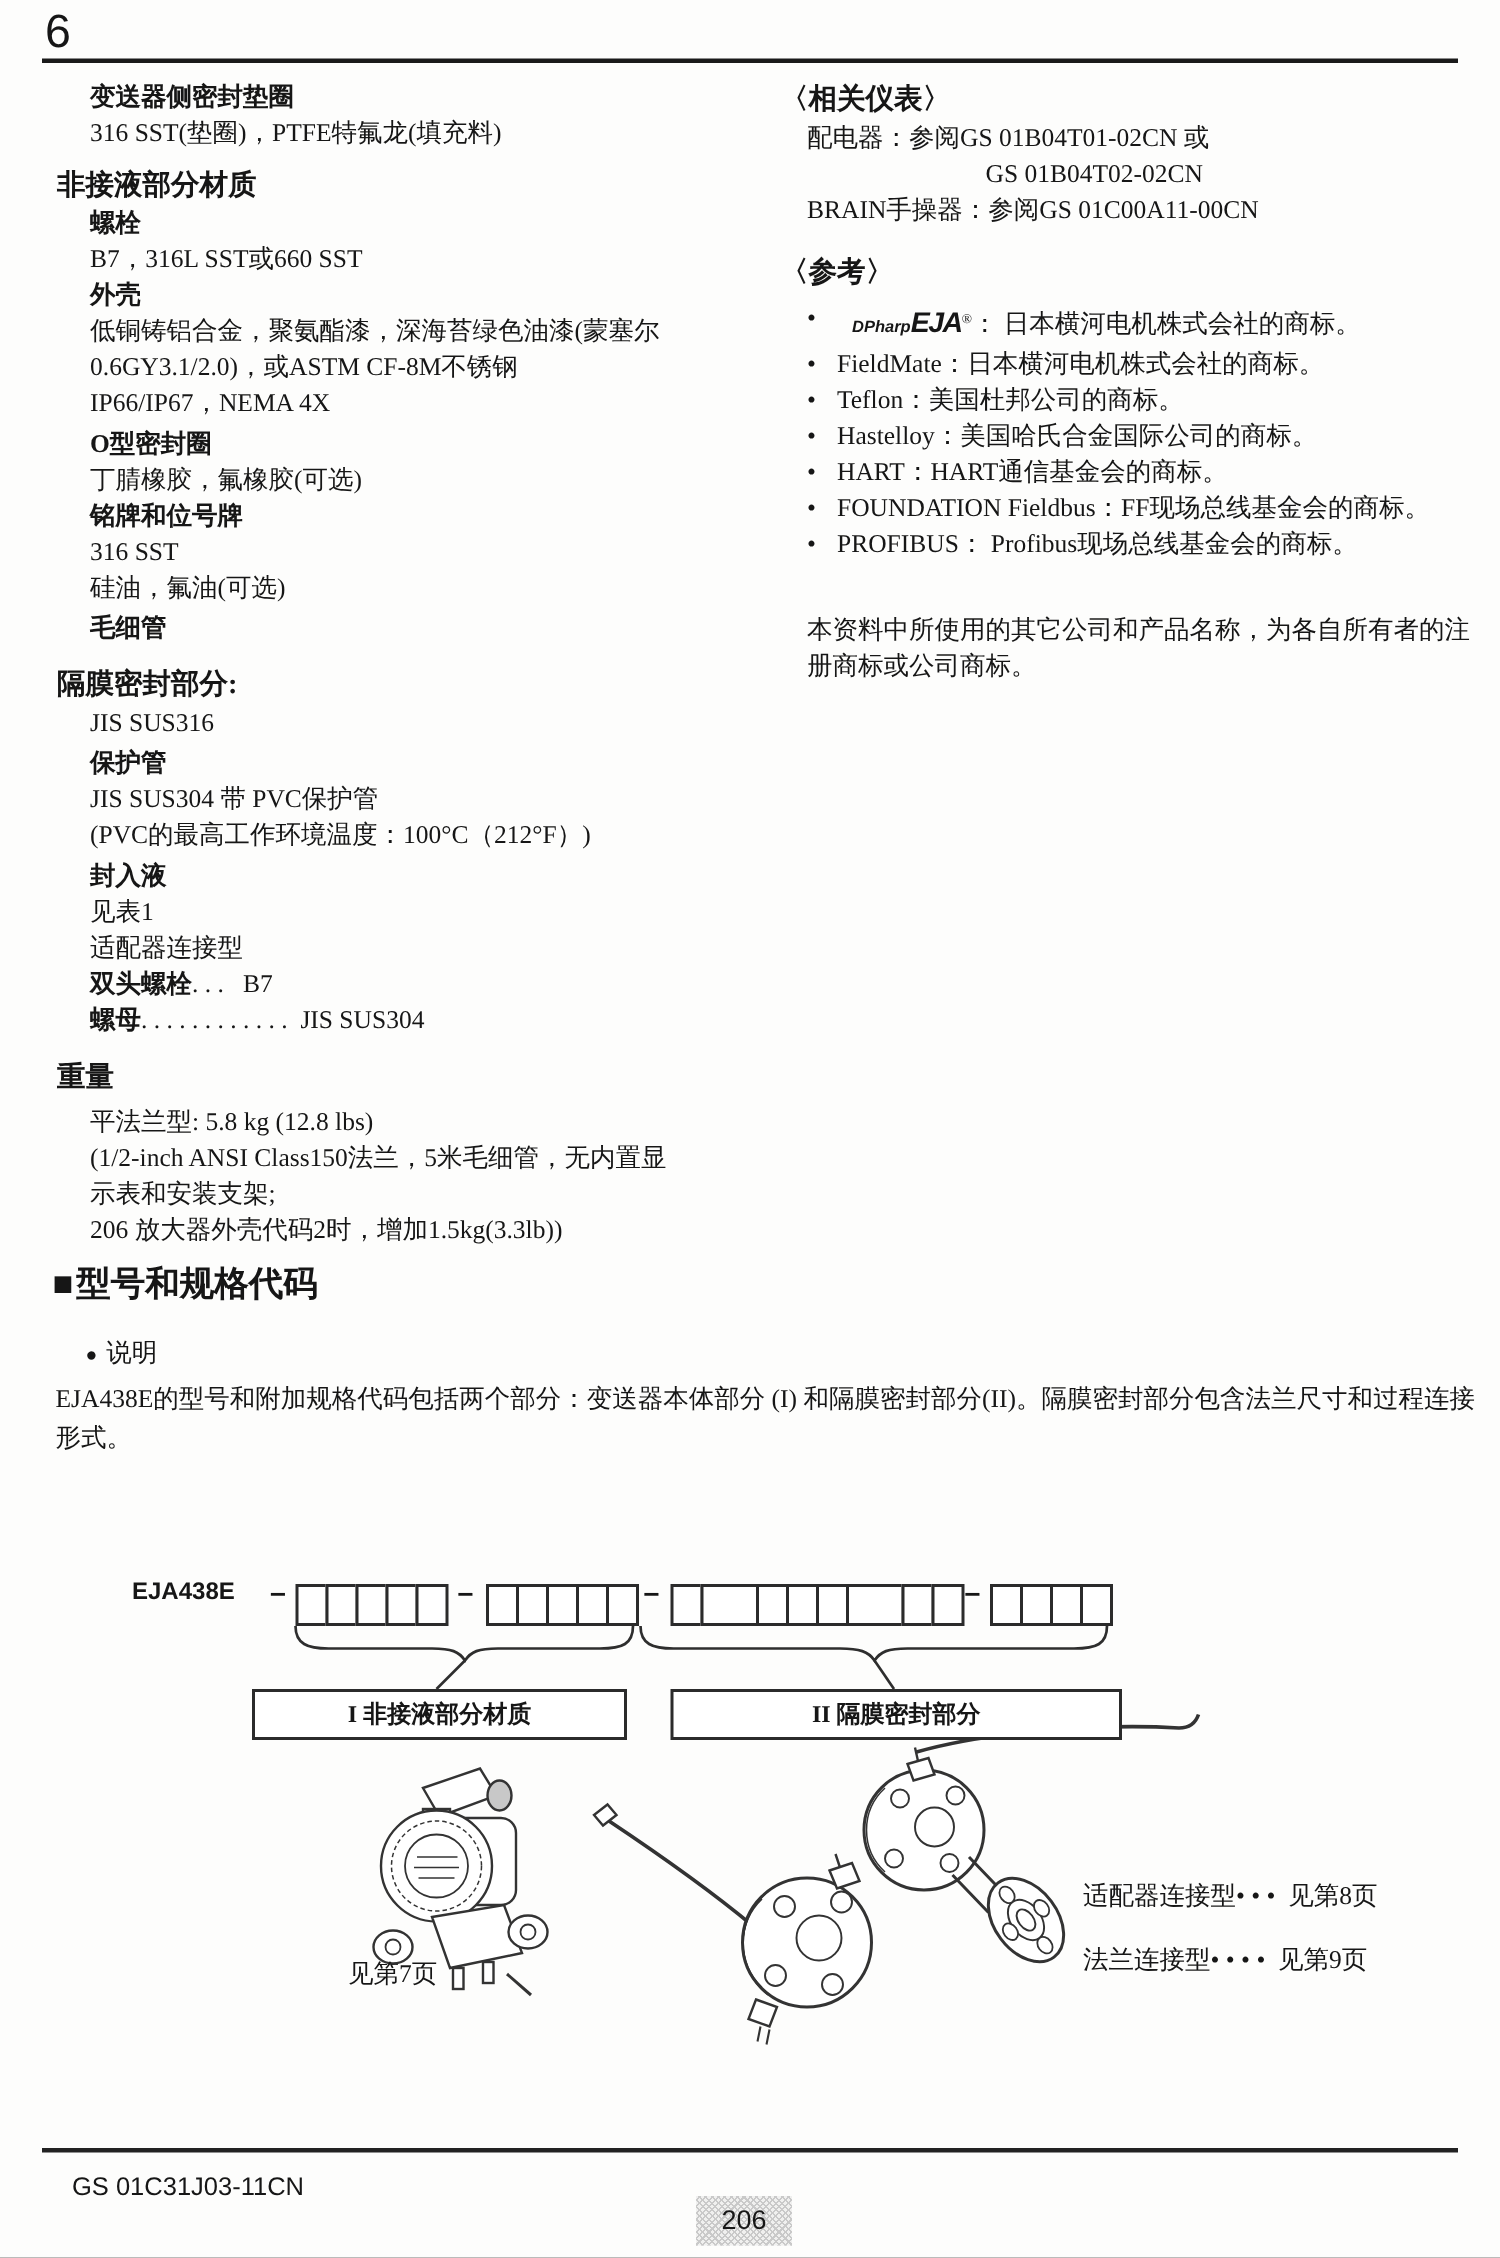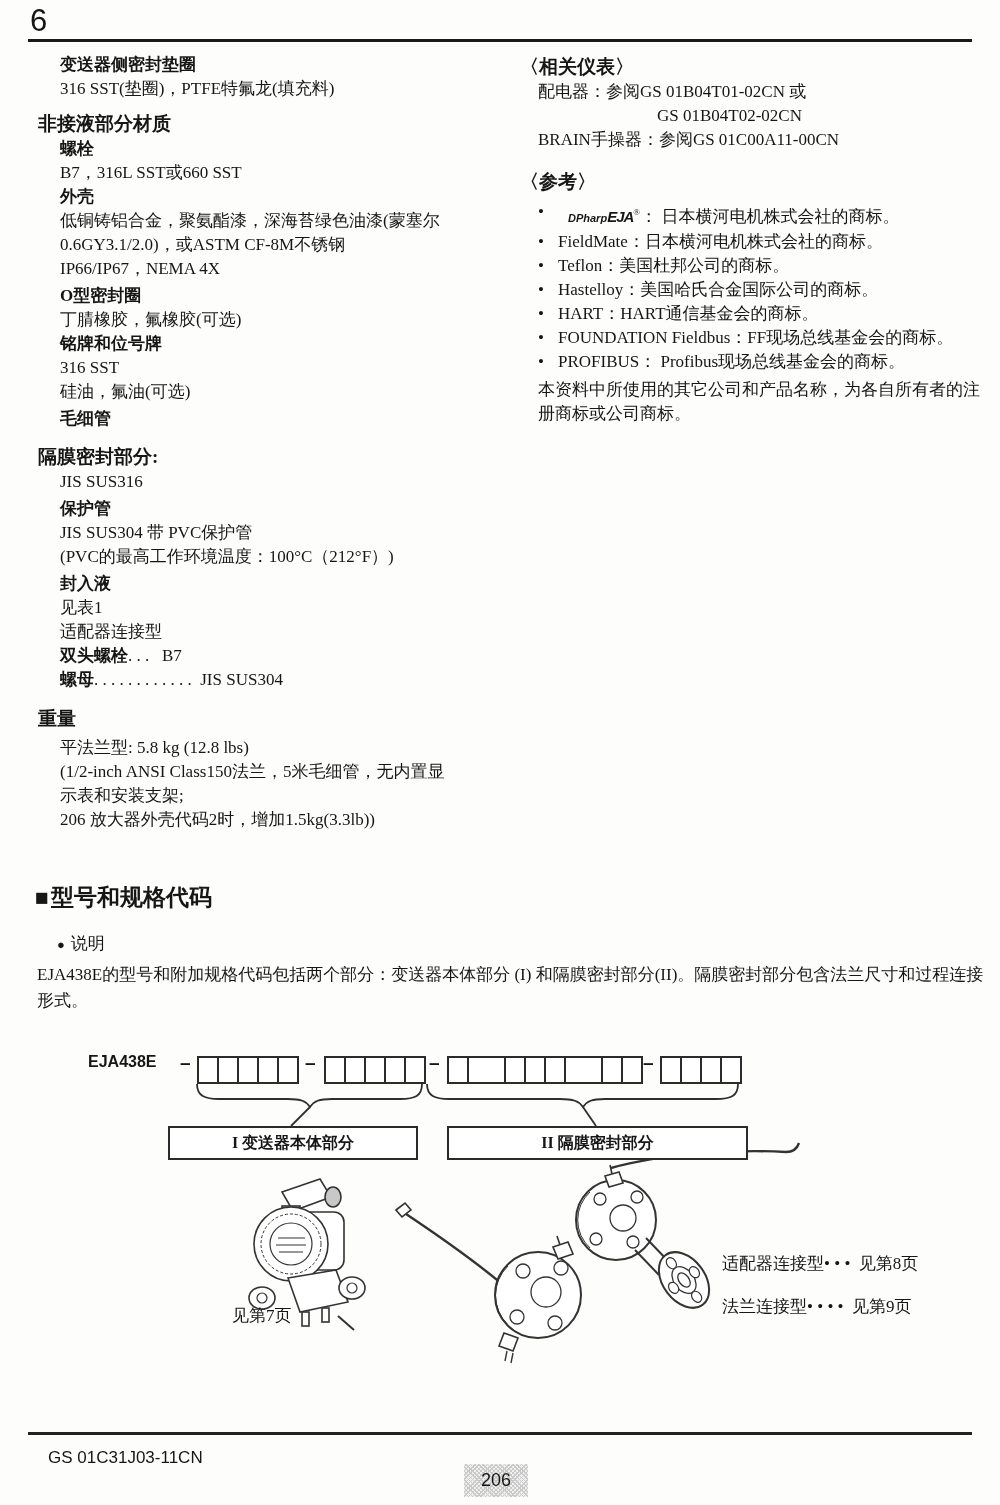--- a/index.html
+++ b/index.html
@@ -18,25 +18,25 @@
   .rightcol{position:absolute;left:520px;top:53px;width:474px;font-size:17px;line-height:24px;}
   .rh1{font-weight:bold;font-size:19px;line-height:27px;}
   .rh1.ref{margin-top:16px;}
   .rb{margin-left:18px;}
   .rb2{margin-left:137px;}
   #tm-list{list-style:none;margin:5px 0 0 0;padding:0 0 0 18px;}
   #tm-list li{position:relative;padding-left:20px;line-height:24px;white-space:nowrap;}
   #tm-list li .bul{position:absolute;left:0;top:0;}
   #tm-list li.haslogo{padding-left:30px;}
   .logo-dp{font-family:"Liberation Sans","DejaVu Sans",sans-serif;font-style:italic;font-weight:bold;font-size:11px;}
-  .logo-eja{font-family:"Liberation Sans","DejaVu Sans",sans-serif;font-style:italic;font-weight:bold;font-size:15px;letter-spacing:-1px;}
+  .logo-eja{font-family:"Liberation Sans","DejaVu Sans",sans-serif;font-style:italic;font-weight:bold;font-size:19px;letter-spacing:-1px;}
   .logo-reg{font-size:9px;vertical-align:super;}
-  .note{margin:4px 0 0 18px;width:455px;line-height:24px;}
-  
-  .model-section{position:absolute;left:35px;top:882px;width:950px;}
+  .note{margin:33px 0 0 18px;width:455px;line-height:24px;}
+  
+  .model-section{position:absolute;left:35px;top:840px;width:950px;}
   .mheading{font-family:"Liberation Sans","DejaVu Sans",sans-serif;font-weight:bold;font-size:23px;}
   .sq{margin-right:2px;}
   .mbullet{margin:19px 0 0 22px;font-size:17px;}
   .dot{font-size:13px;margin-right:6px;}
   .mdesc{margin:7px 0 0 2px;font-size:17px;line-height:26px;}
   
   .diagram{position:absolute;left:0;top:1040px;width:1000px;height:370px;}
   .model-label{position:absolute;left:88px;top:13px;font-family:"Liberation Sans","DejaVu Sans",sans-serif;font-weight:bold;font-size:16px;}
   .dash{position:absolute;top:12px;font-weight:bold;font-size:19px;font-family:"Liberation Sans","DejaVu Sans",sans-serif;}
   .grp{position:absolute;top:16px;display:flex;}
@@ -227,21 +227,21 @@
           <ellipse cx="684" cy="240" rx="10" ry="15" stroke-width="1.3"></ellipse>
           <ellipse cx="684" cy="240" rx="5" ry="8" stroke-width="1.3"></ellipse>
           <ellipse cx="684" cy="219" rx="4.5" ry="6" stroke-width="1.2"></ellipse>
           <ellipse cx="684" cy="261" rx="4.5" ry="6" stroke-width="1.2"></ellipse>
           <ellipse cx="671" cy="240" rx="4.5" ry="6" stroke-width="1.2"></ellipse>
           <ellipse cx="697" cy="240" rx="4.5" ry="6" stroke-width="1.2"></ellipse>
         </g>
       </g>
     </svg>
 
-    <div class="pbox" id="pbox1">I 变送器本体部分</div>
+    <div class="pbox" id="pbox1">I 非接液部分材质</div>
     <div class="pbox" id="pbox2">II 隔膜密封部分</div>
 
     <div class="see7">见第7页</div>
     <div class="reftype" id="adapter-line"><span>适配器连接型</span><span>• • • </span><span> 见第8页</span></div>
     <div class="reftype" id="flange-line"><span>法兰连接型</span><span>• • • • </span><span> 见第9页</span></div>
   </div>
 
   <div class="botrule"></div>
   <div class="docnum">GS 01C31J03-11CN</div>
   <div class="pagebox">206</div>

